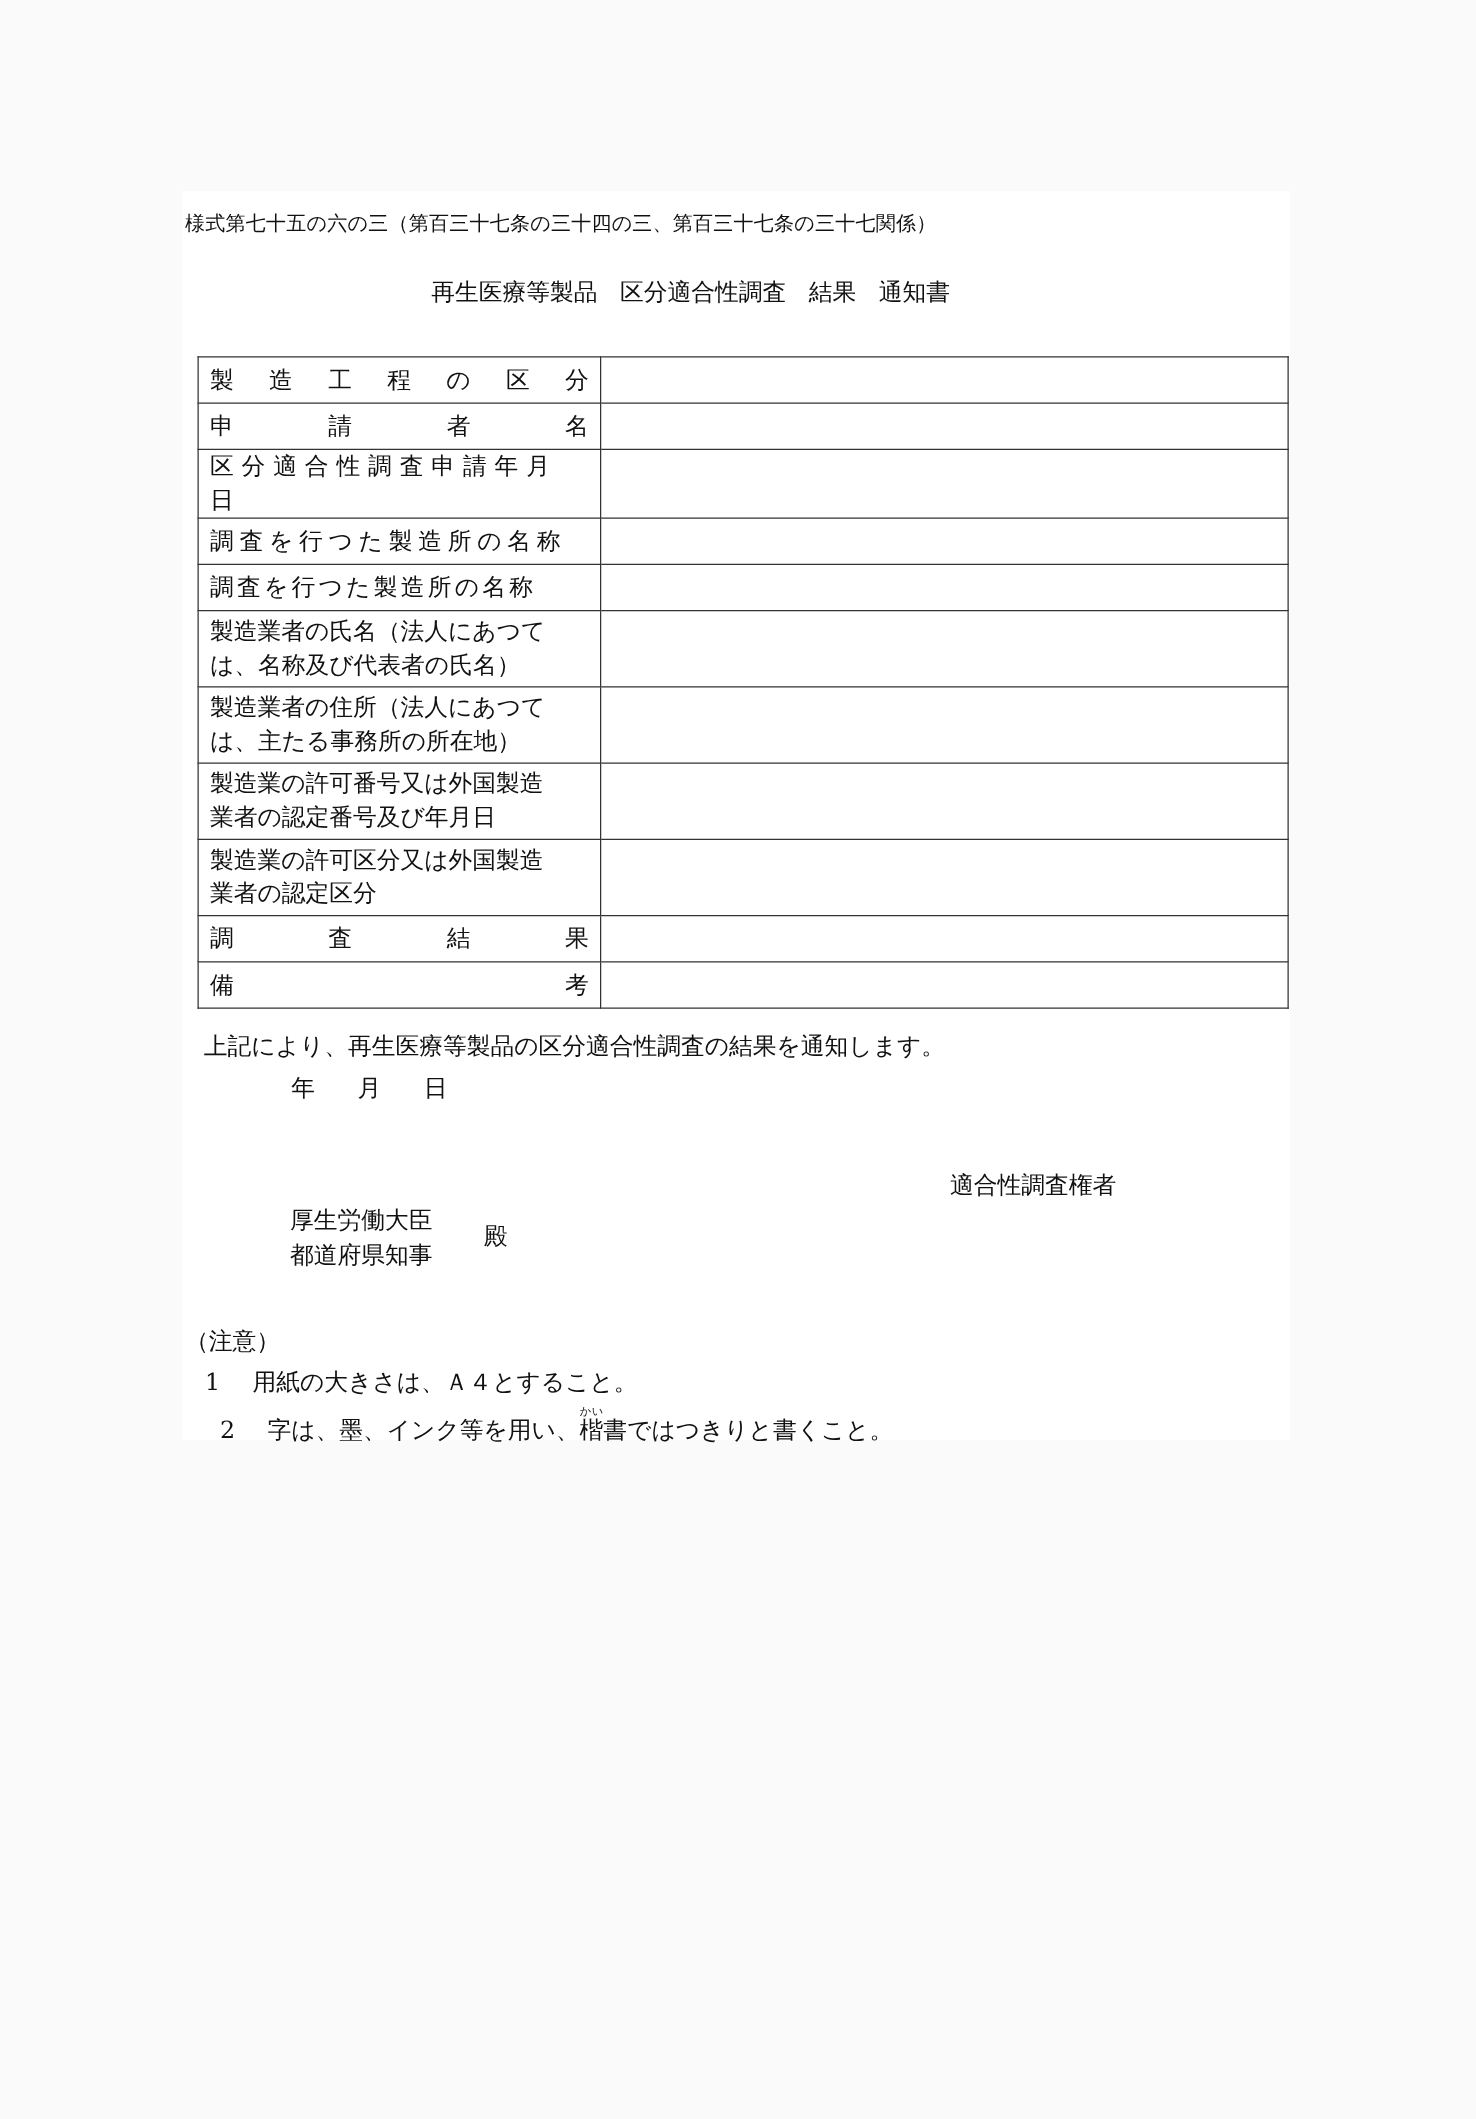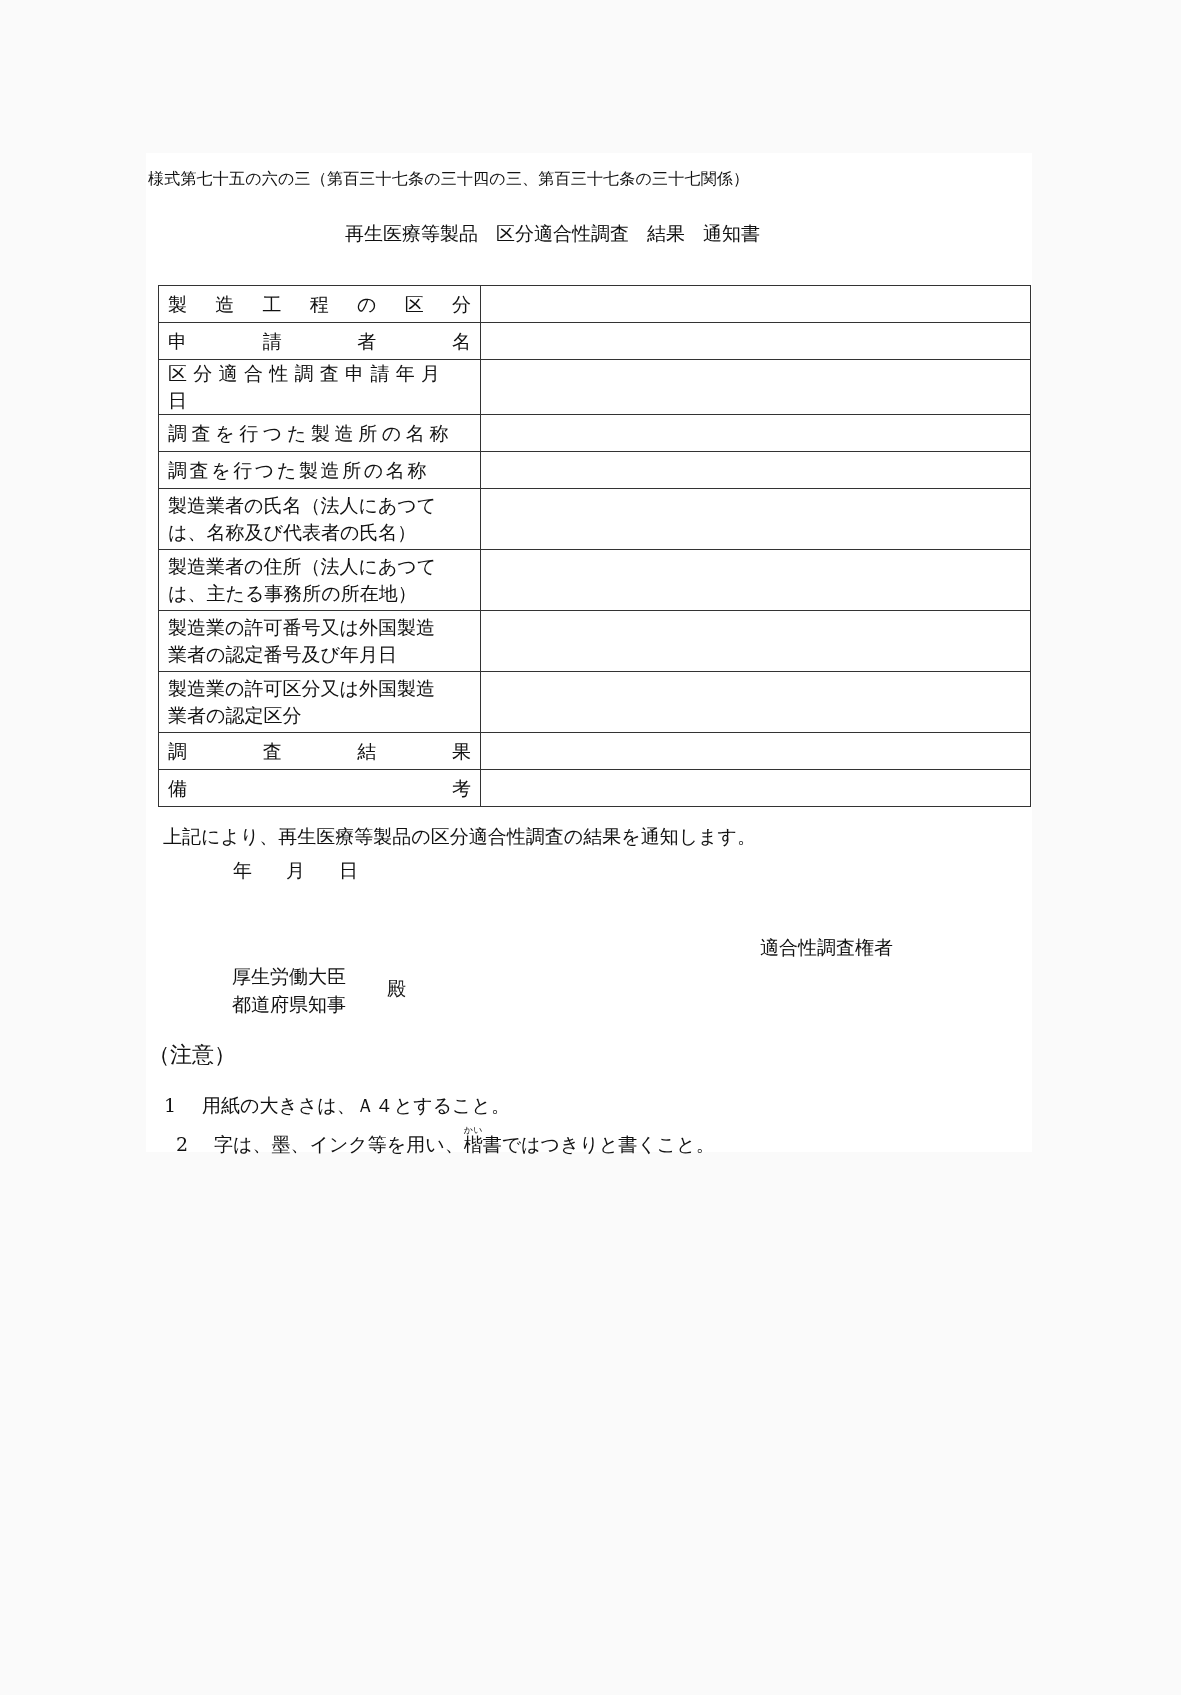--- a/index.html
+++ b/index.html
@@ -40,21 +40,21 @@
   .spread { display: flex; justify-content: space-between; }
   .spread-mid { letter-spacing: 6.3px; }
 
   .statement { left: 17px; top: 671px; font-size: 19px; }
   .date { left: 87px; top: 705px; font-size: 19px; }
   .date span { display: inline-block; margin-right: 34px; }
   .issuer { left: 614px; top: 782px; font-size: 19px; }
   .addressee { left: 86px; top: 809px; font-size: 19px; line-height: 28px; }
   .tono { left: 241px; top: 823px; font-size: 19px; }
 
-  .notes-head { left: 2px; top: 887px; font-size: 22px; }
+  .notes-head { left: 2px; top: 907px; font-size: 19px; }
   .note { left: 18px; font-size: 19px; }
   .note .num { display: inline-block; width: 38px; }
   .note1 { top: 940px; }
   .note2 { top: 972px; margin-left: 12px; }
   ruby { ruby-position: over; }
   rt { font-size: 9px; }
 </style>
 </head>
 <body>
 

